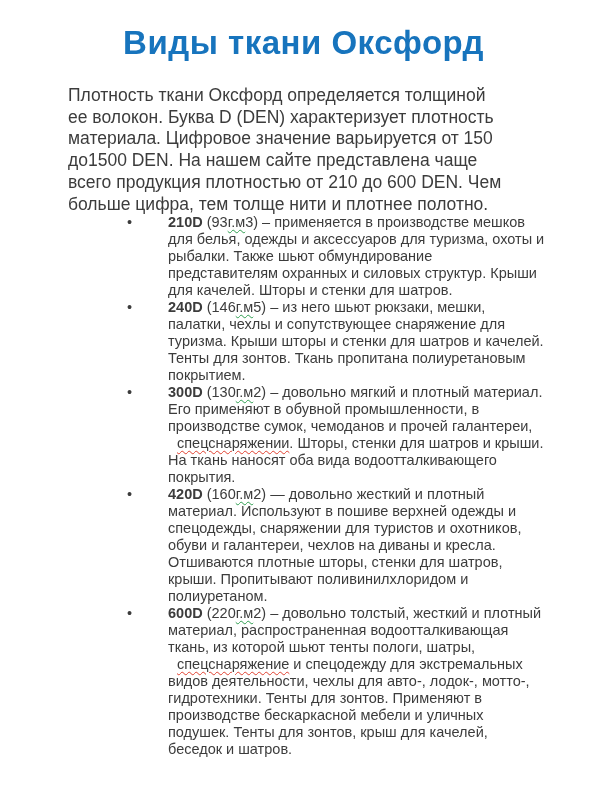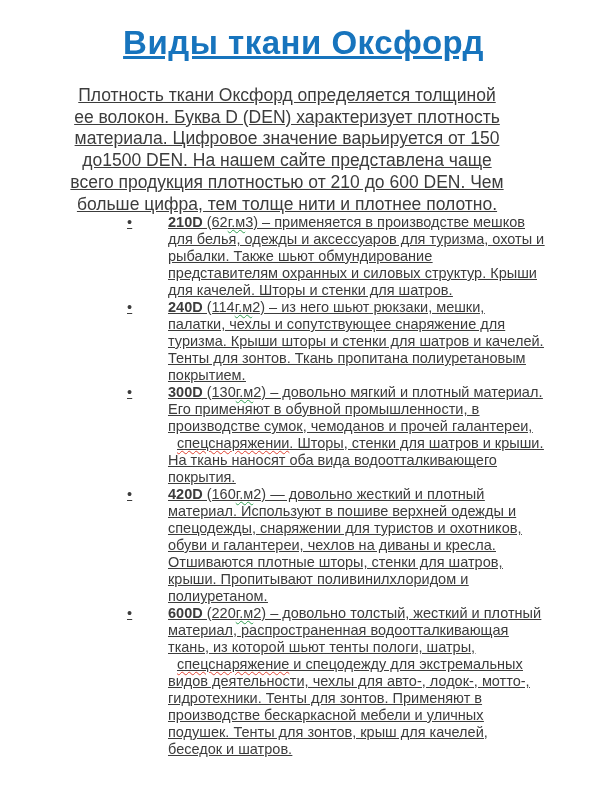--- a/index.html
+++ b/index.html
@@ -1,36 +1,36 @@
 <!DOCTYPE html>
 <html style="--title-color: #1774bd; --body-color: #3c3c3c; --spell-color: #e0402f; --grammar-color: #2e9e4f;"><head>
 <meta charset="utf-8">
 <style>
-  * { box-sizing: border-box; text-decoration: underline; }
+  * { box-sizing: border-box; }
   html, body { margin: 0; padding: 0; }
   body {
     width: 607px; height: 785px;
     background: #ffffff;
     font-family: "Liberation Sans", "DejaVu Sans", sans-serif;
     color: var(--body-color, #3c3c3c);
     overflow: hidden;
   }
   .page { position: relative; width: 607px; height: 785px; background: #ffffff; }
 
   .doc-title {
     position: absolute; top: 23px; left: 0; width: 607px;
     margin: 0; text-align: center;
     font-size: 33px; line-height: 40px; font-weight: 700;
     color: var(--title-color, #1774bd);
     letter-spacing: 0.5px;
   }
 
   .intro {
     position: absolute; top: 85px; left: 68px; width: 438px;
-    font-size: 17.5px; line-height: 21.7px; text-align: center;
+    font-size: 17.5px; line-height: 21.7px;
   }
 
   .fabric-list {
     position: absolute; top: 214px; left: 127px; width: 418px;
     font-size: 14.5px; line-height: 17px;
   }
   .fabric-item { display: flex; align-items: flex-start; }
   .bullet { flex: 0 0 41px; text-align: left; }
   .item-text { flex: 1 1 auto; min-width: 0; }
 
@@ -53,25 +53,25 @@
 </style>
 </head>
 <body>
 
 <div class="page">
   <h1 class="doc-title">Виды ткани Оксфорд</h1>
   <div class="intro">Плотность ткани Оксфорд определяется толщиной ее волокон. Буква D (DEN) характеризует плотность материала. Цифровое значение варьируется от 150 до1500 DEN. На нашем сайте представлена чаще всего продукция плотностью от 210 до 600 DEN. Чем больше цифра, тем толще нити и плотнее полотно.</div>
   <div class="fabric-list">
       <div class="fabric-item">
         <span class="bullet">•</span>
-        <span class="item-text"><span class="seg-bold">210D</span><span> (62</span><span class="wavy-green">г.м</span><span>3) – применяется в производстве мешков для белья, одежды и аксессуаров для туризма, охоты и рыбалки. Также шьют обмундирование представителям охранных и силовых структур. Крыши для качелей. Шторы и стенки для шатров.</span></span>
+        <span class="item-text"><span class="seg-bold">210D</span><span> (93</span><span class="wavy-green">г.м</span><span>3) – применяется в производстве мешков для белья, одежды и аксессуаров для туризма, охоты и рыбалки. Также шьют обмундирование представителям охранных и силовых структур. Крыши для качелей. Шторы и стенки для шатров.</span></span>
       </div>
       <div class="fabric-item">
         <span class="bullet">•</span>
-        <span class="item-text"><span class="seg-bold">240D</span><span> (114</span><span class="wavy-green">г.м</span><span>2) – из него шьют рюкзаки, мешки, палатки, чехлы и сопутствующее снаряжение для туризма. Крыши шторы и стенки для шатров и качелей. Тенты для зонтов. Ткань пропитана полиуретановым покрытием.</span></span>
+        <span class="item-text"><span class="seg-bold">240D</span><span> (146</span><span class="wavy-green">г.м</span><span>5) – из него шьют рюкзаки, мешки, палатки, чехлы и сопутствующее снаряжение для туризма. Крыши шторы и стенки для шатров и качелей. Тенты для зонтов. Ткань пропитана полиуретановым покрытием.</span></span>
       </div>
       <div class="fabric-item">
         <span class="bullet">•</span>
         <span class="item-text"><span class="seg-bold">300D</span><span> (130</span><span class="wavy-green">г.м</span><span>2) – довольно мягкий и плотный материал. Его применяют в обувной промышленности, в производстве сумок, чемоданов и прочей галантереи, </span><span class="wavy-red">спецснаряжении</span><span>. Шторы, стенки для шатров и крыши. На ткань наносят оба вида водоотталкивающего покрытия.</span></span>
       </div>
       <div class="fabric-item">
         <span class="bullet">•</span>
         <span class="item-text"><span class="seg-bold">420D</span><span> (160</span><span class="wavy-green">г.м</span><span>2) — довольно жесткий и плотный материал. Используют в пошиве верхней одежды и спецодежды, снаряжении для туристов и охотников, обуви и галантереи, чехлов на диваны и кресла. Отшиваются плотные шторы, стенки для шатров, крыши. Пропитывают поливинилхлоридом и полиуретаном.</span></span>
       </div>
       <div class="fabric-item">

